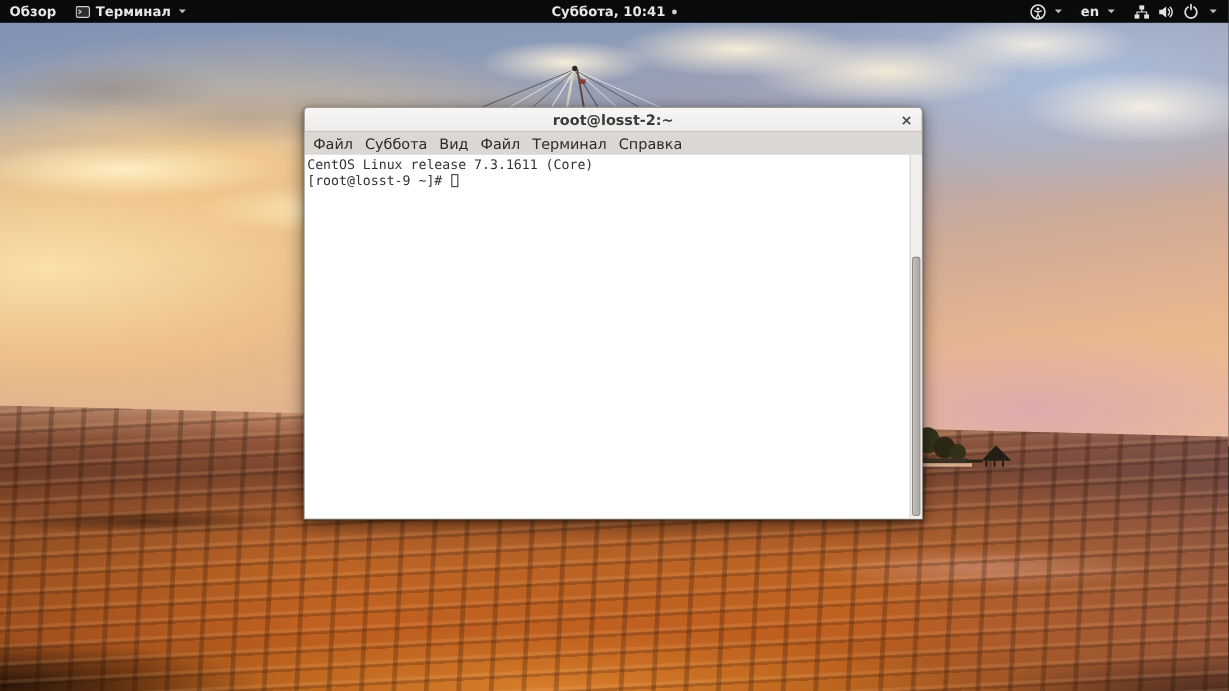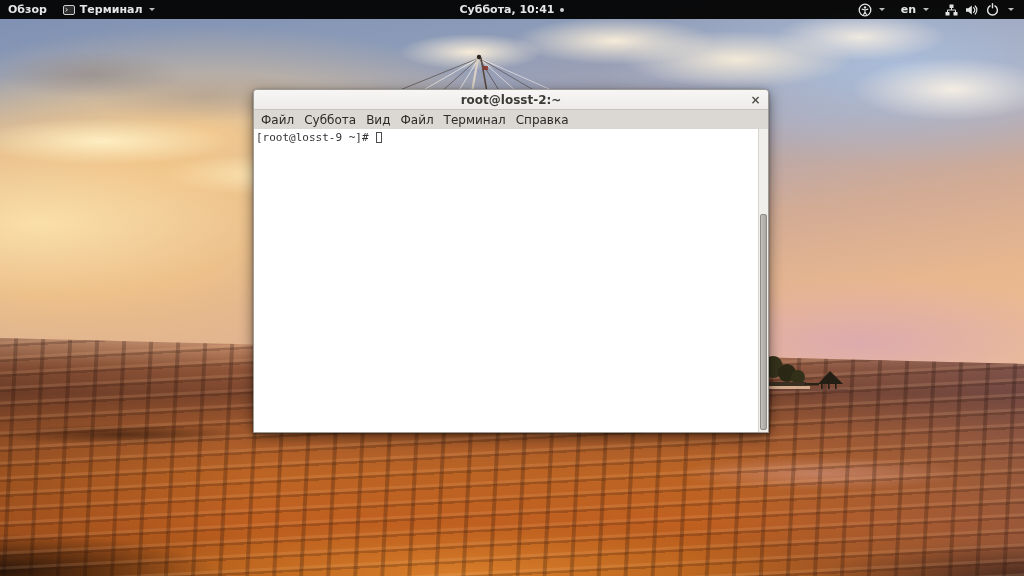--- a/index.html
+++ b/index.html
@@ -226,20 +226,20 @@
     </div>
     <div class="menubar">
       <span class="mitem">Файл</span>
       <span class="mitem">Суббота</span>
       <span class="mitem">Вид</span>
       <span class="mitem">Файл</span>
       <span class="mitem">Терминал</span>
       <span class="mitem">Справка</span>
     </div>
     <div class="content">
-      <div class="term-text"><div><span>[root@losst-9 ~]# </span><span class="cursor"></span></div></div>
+      <div class="term-text"><div>CentOS Linux release 7.3.1611 (Core)</div><div><span>[root@losst-9 ~]# </span><span class="cursor"></span></div></div>
       <div class="scrollbar">
         <div class="scroll-thumb"></div>
       </div>
     </div>
   </div>
 
 </div>
 
 </body></html>

